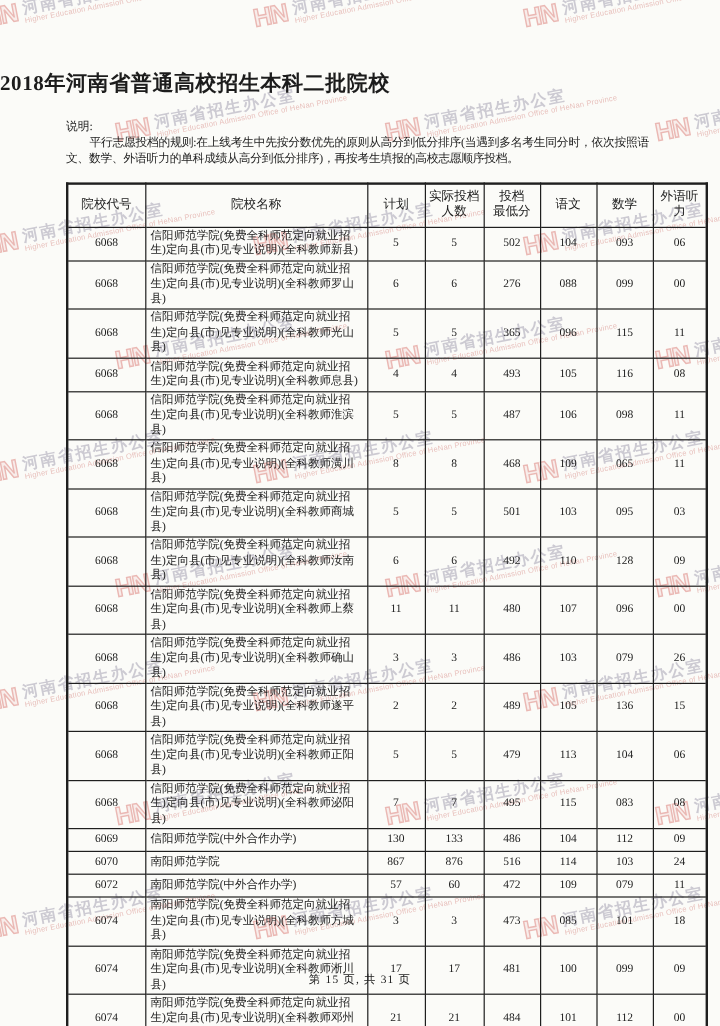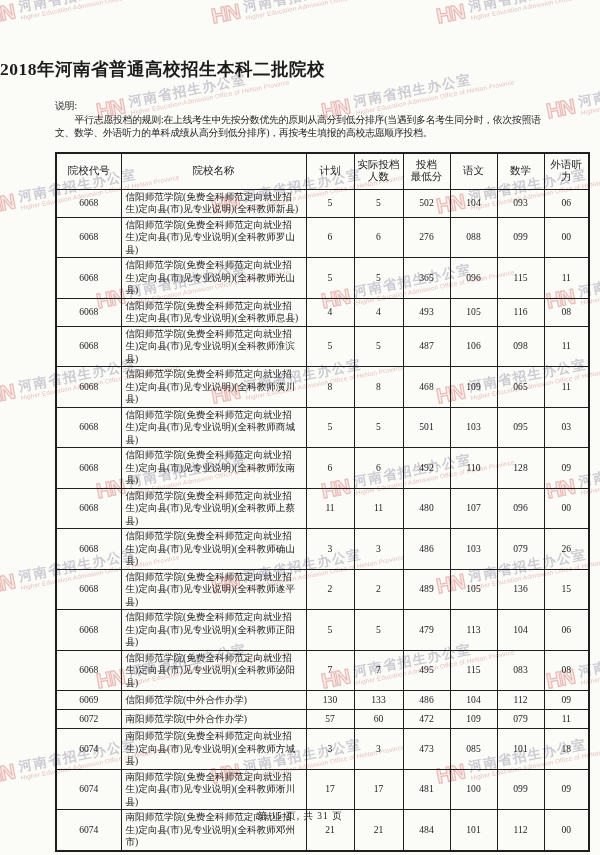--- a/index.html
+++ b/index.html
@@ -430,20 +430,30 @@
             <td>6069</td>
             <td class="name-cell">信阳师范学院(中外合作办学)</td>
             <td>130</td>
             <td>133</td>
             <td>486</td>
             <td>104</td>
             <td>112</td>
             <td>09</td>
           </tr>
           <tr>
+            <td>6070</td>
+            <td class="name-cell">南阳师范学院</td>
+            <td>867</td>
+            <td>876</td>
+            <td>516</td>
+            <td>114</td>
+            <td>103</td>
+            <td>24</td>
+          </tr>
+          <tr>
             <td>6072</td>
             <td class="name-cell">南阳师范学院(中外合作办学)</td>
             <td>57</td>
             <td>60</td>
             <td>472</td>
             <td>109</td>
             <td>079</td>
             <td>11</td>
           </tr>
           <tr>

